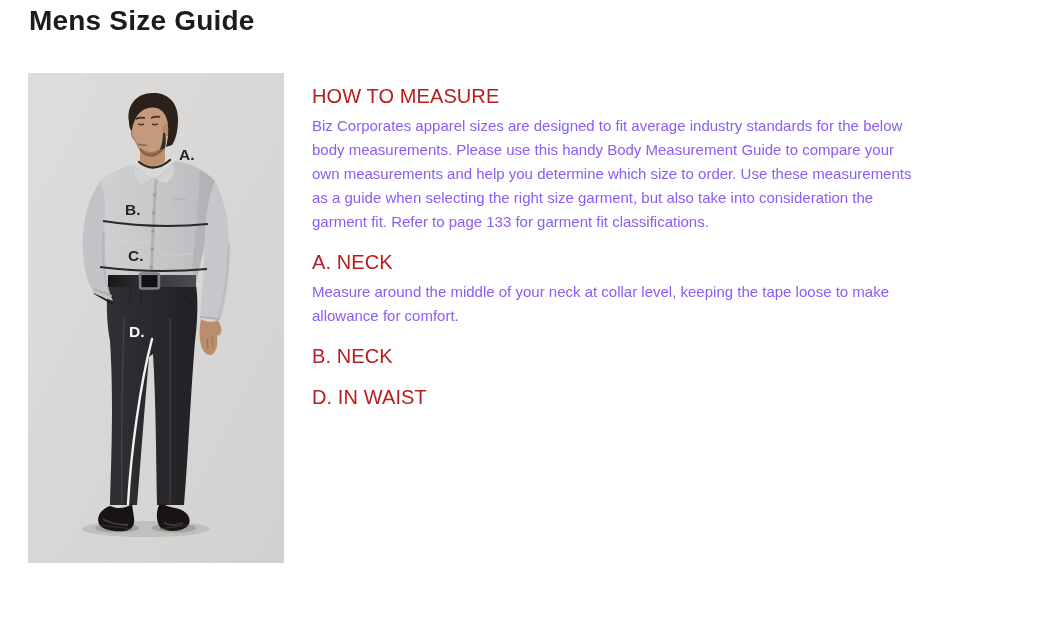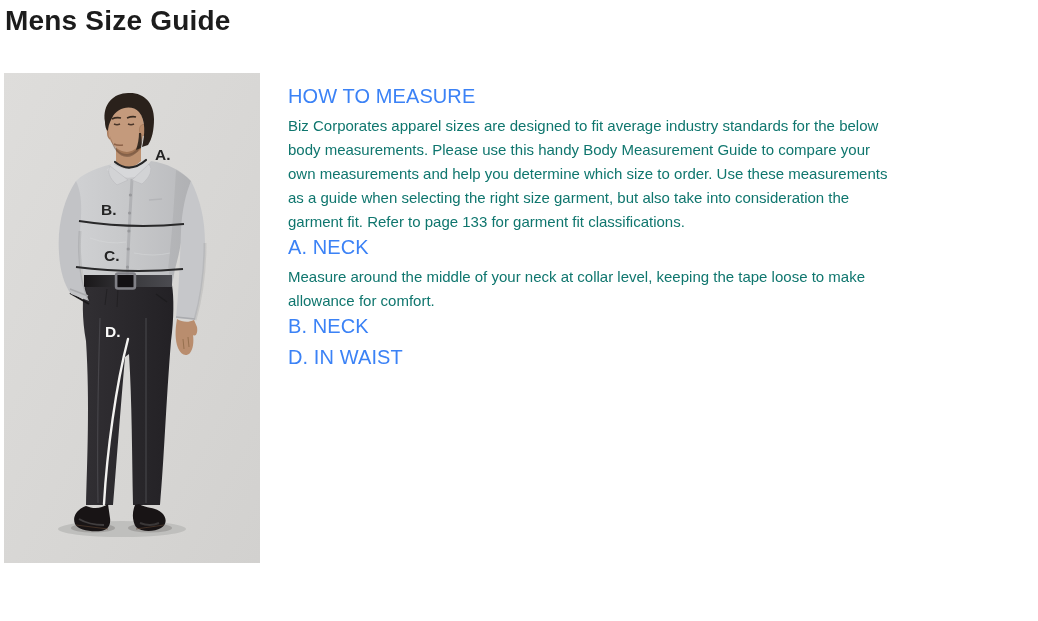--- a/index.html
+++ b/index.html
@@ -2,48 +2,48 @@
 <html><head>
 <meta charset="utf-8">
 <style>
   html,body { margin:0; padding:0; }
   body {
     width:1038px; height:621px;
     background:#ffffff;
     font-family:"Liberation Sans", sans-serif;
     overflow:hidden;
   }
-  .page { padding-left:4px; }
+  .page { padding-left:28px; }
   .page-title {
     margin:4px 0 0 1px;
     font-size:28px;
     line-height:34px;
     font-weight:600;
     letter-spacing:0.2px;
     color:#1c1c1c;
   }
   .content { display:flex; margin-top:35px; }
   .photo-figure { width:256px; height:490px; flex:none; margin:0; }
   .photo-figure svg { display:block; }
   .sections { margin-left:28px; width:660px; }
-  .sections section { }
+  .sections section { margin-top:15px; }
   .sections section:first-child { margin-top:10px; }
   .section-heading {
     margin:0 0 5px 0;
     font-size:20px;
     line-height:26px;
     font-weight:400;
     letter-spacing:0.1px;
-    color:#3b82f6;
+    color:#b91c1c;
   }
   .section-body {
     margin:0;
     font-size:15px;
     line-height:24px;
-    color:#0f766e;
+    color:#8b5cf6;
     white-space:pre-line;
   }
   .ann-label {
     font-family:"Liberation Sans", sans-serif;
     font-size:15.5px;
     font-weight:bold;
   }
 </style>
 </head>
 <body>

